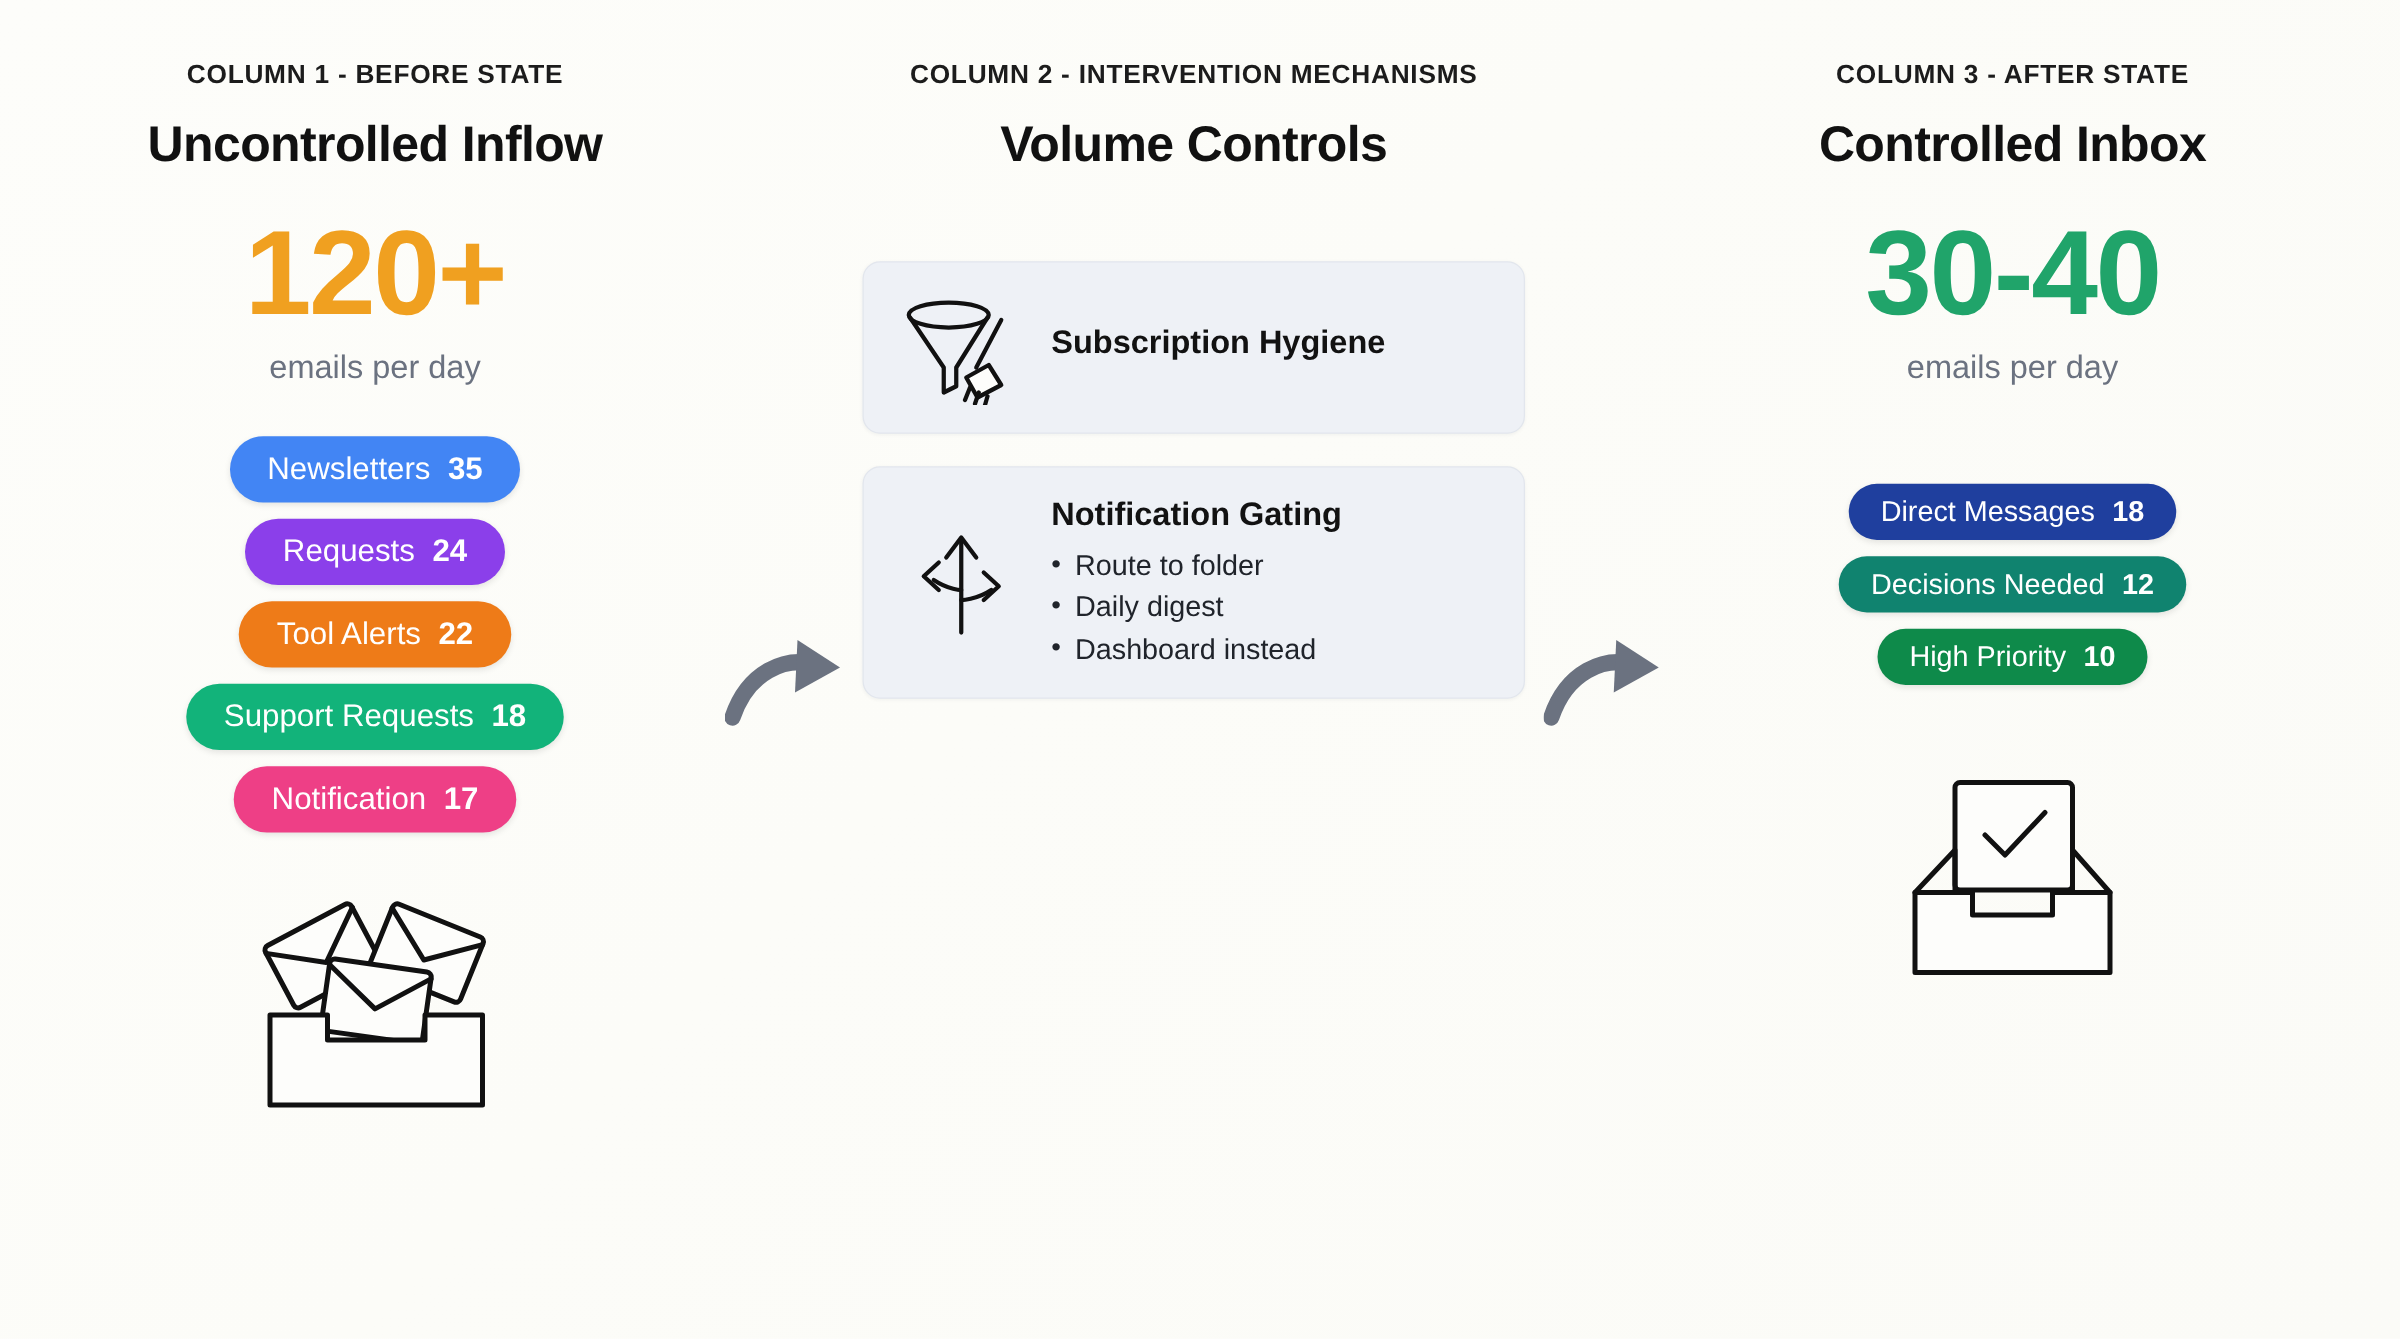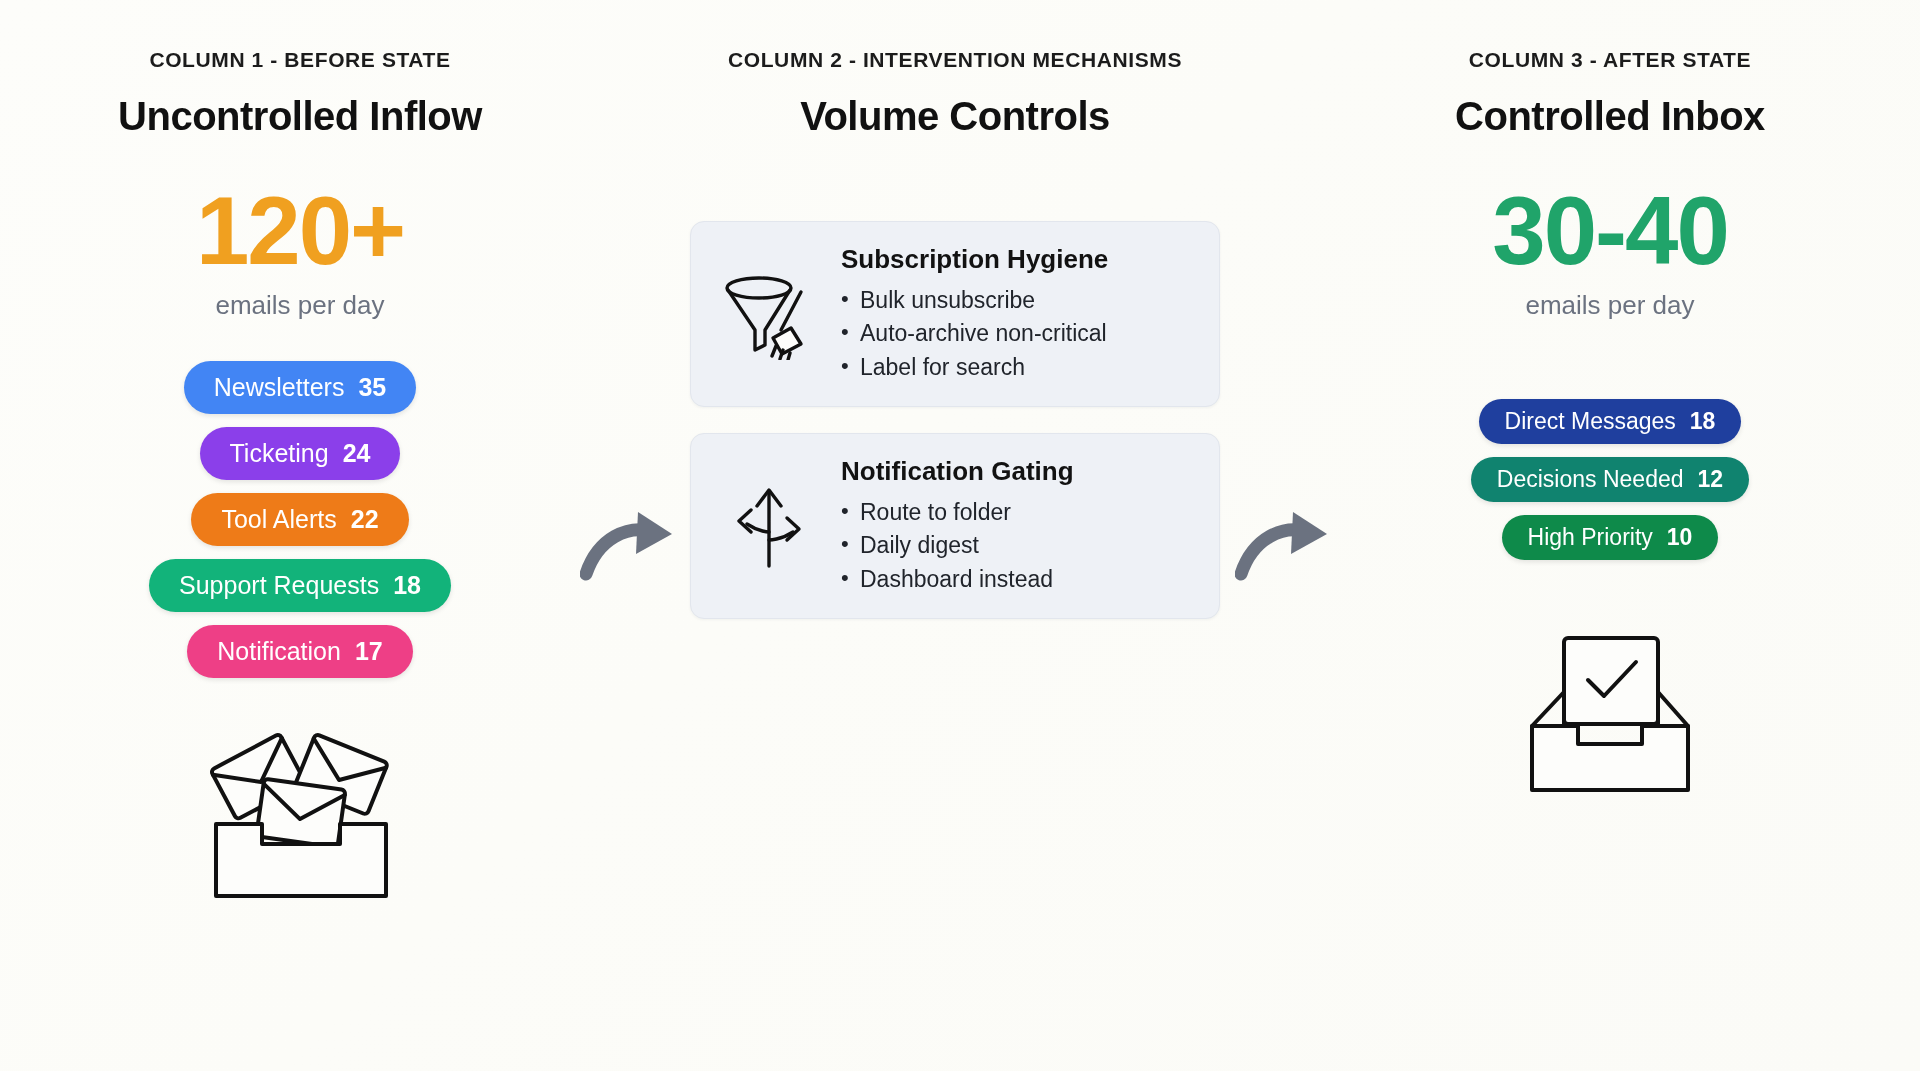--- a/index.html
+++ b/index.html
@@ -45,21 +45,21 @@
     color: #1c1c1c;
     text-transform: uppercase;
     margin-bottom: 22px;
     text-align: center;
   }
   .col-title {
     font-size: 40px;
     font-weight: bold;
     color: #111;
     letter-spacing: -0.5px;
-    margin-bottom: 46px;
+    margin-bottom: 34px;
     text-align: center;
   }
 
   
   .stat-num {
     font-size: 96px;
     font-weight: bold;
     line-height: 0.95;
     letter-spacing: -2px;
   }
@@ -154,21 +154,21 @@
 
     <div class="stat-num" style="color:#F0A020">120+</div>
     <div class="stat-sub">emails per day</div>
 
     <div class="pill-stack">
       <div class="pill pill-l" style="background:#4285F4">
         <span>Newsletters</span>
         <span class="pill-val">35</span>
       </div>
       <div class="pill pill-l" style="background:#8B3FEA">
-        <span>Ticketing</span>
+        <span>Requests</span>
         <span class="pill-val">24</span>
       </div>
       <div class="pill pill-l" style="background:#EE7B18">
         <span>Tool Alerts</span>
         <span class="pill-val">22</span>
       </div>
       <div class="pill pill-l" style="background:#12B37A">
         <span>Support Requests</span>
         <span class="pill-val">18</span>
       </div>
@@ -217,25 +217,20 @@
           <svg width="100" height="92" viewBox="0 0 100 92" fill="none" stroke="#111" stroke-width="3.4" stroke-linecap="round" stroke-linejoin="round">
             <ellipse cx="40" cy="20" rx="32" ry="10"></ellipse>
             <path d="M9 22 L36 62 L36 82 L46 77 L46 62 L71 22"></path>
             <path d="M82 24 L62 62"></path>
             <path d="M54 70 L72 60 L82 76 L63 86 Z" fill="#fdfdfb"></path>
             <path d="M57 78 L53 88 M64 82 L61 91 M71 85 L69 92"></path>
           </svg>
         </div>
         <div class="card-body">
           <div class="card-title">Subscription Hygiene</div>
-          <ul class="card-list">
-            <li>Bulk unsubscribe</li>
-            <li>Auto-archive non-critical</li>
-            <li>Label for search</li>
-          </ul>
         </div>
       </div>
 
       <div class="card">
         <div class="card-icon">
           <svg width="100" height="92" viewBox="0 0 100 92" fill="none" stroke="#111" stroke-width="3.4" stroke-linecap="round" stroke-linejoin="round">
             <path d="M50 86 L50 40 M50 40 L50 14"></path>
             <path d="M38 26 L50 10 L62 26"></path>
             <path d="M50 52 C50 52 40 52 28 44"></path>
             <path d="M32 30 L20 41 L32 52"></path>

